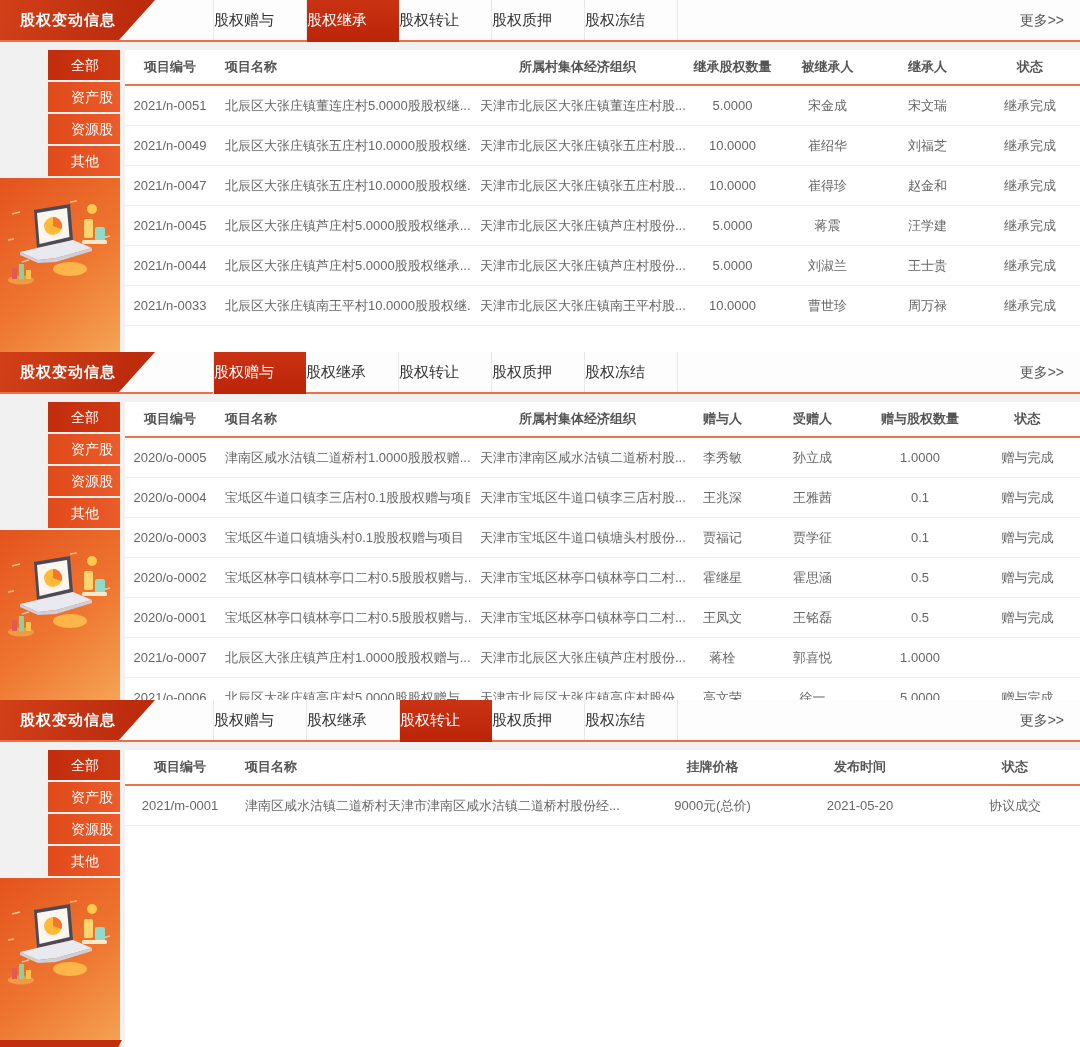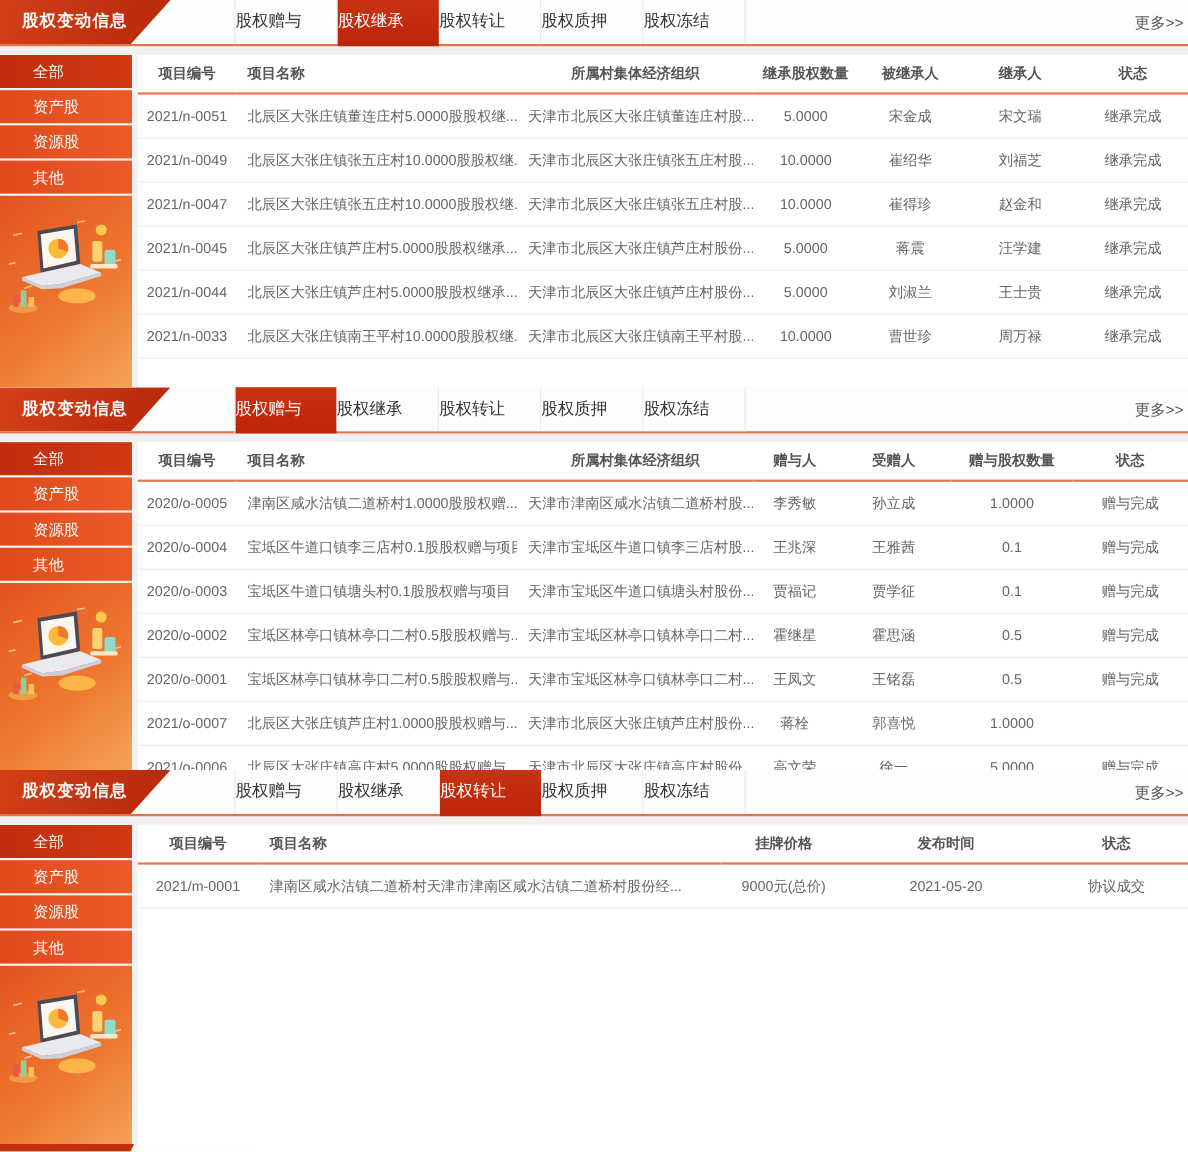--- a/index.html
+++ b/index.html
@@ -25,31 +25,32 @@
     width:92px;text-align:left;line-height:40px;font-size:15px;color:#333;
     background:#fdfdfd;border-right:1px solid #e9e9e9;cursor:pointer;
     white-space:nowrap;
   }
   .tab:first-child{border-left:1px solid #e9e9e9;}
   .tab.active{
     background:linear-gradient(180deg,#c93212,#bb2408);color:#fff;
     height:42px;margin-bottom:-2px;border-right:none;
   }
   .more{
-    margin-left:auto;line-height:40px;padding-right:4px;
+    margin-left:auto;line-height:40px;padding-right:16px;
     font-size:14px;color:#555;cursor:pointer;white-space:nowrap;
   }
   
   .body{display:flex;margin-top:8px;}
   .h1{height:302px}.h2{height:298px}.h3{height:297px}
   .sidebar{flex:0 0 120px;width:120px;display:flex;flex-direction:column;}
   .side-item{
-    height:30px;line-height:30px;margin-bottom:2px;padding-left:30px;
+    height:30px;line-height:30px;margin-bottom:2px;padding-left:23px;
     color:#fff;font-size:14px;cursor:pointer;
     background:linear-gradient(90deg,#e04a1c,#ea5c29);
+    margin-left:48px;
   }
   .side-item:first-child{background:linear-gradient(90deg,#c12d0d,#cf3a13);}
   .illus{
     flex:1;display:flex;justify-content:center;align-items:flex-start;
     background:linear-gradient(140deg,#e4531e 0%,#ee7630 55%,#f5a455 100%);
     overflow:hidden;
   }
   .illus svg{margin-top:18px;}
   .content{flex:1;background:#ffffff;margin-left:5px;overflow:hidden;}
   

